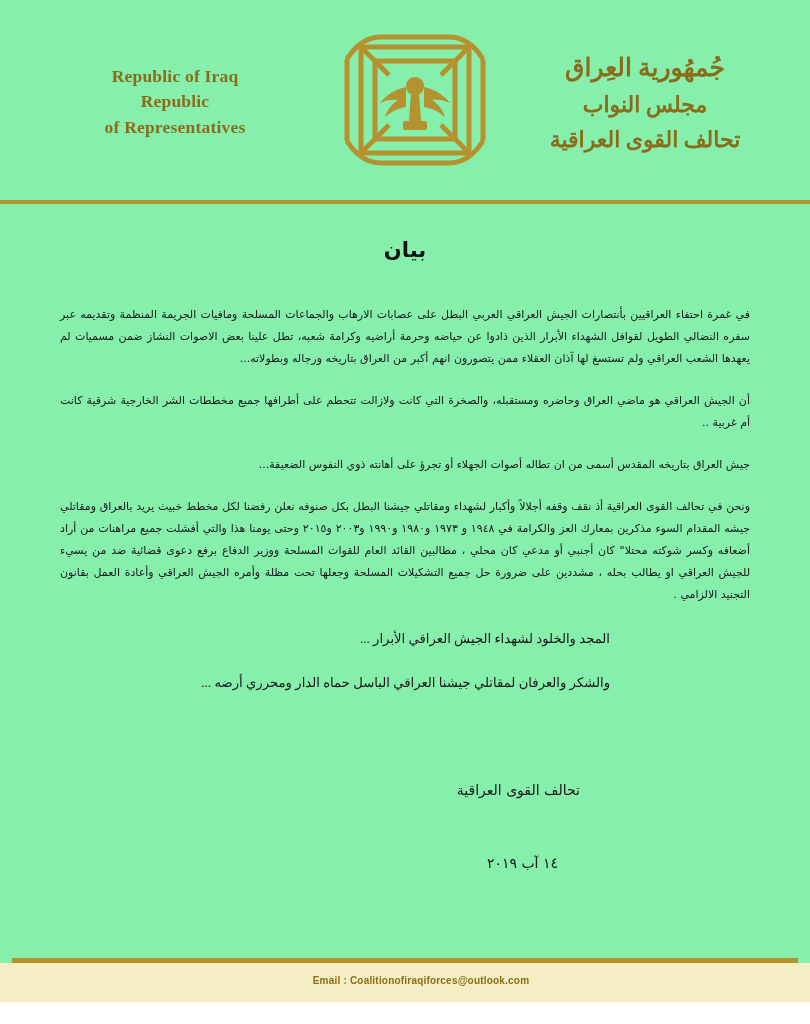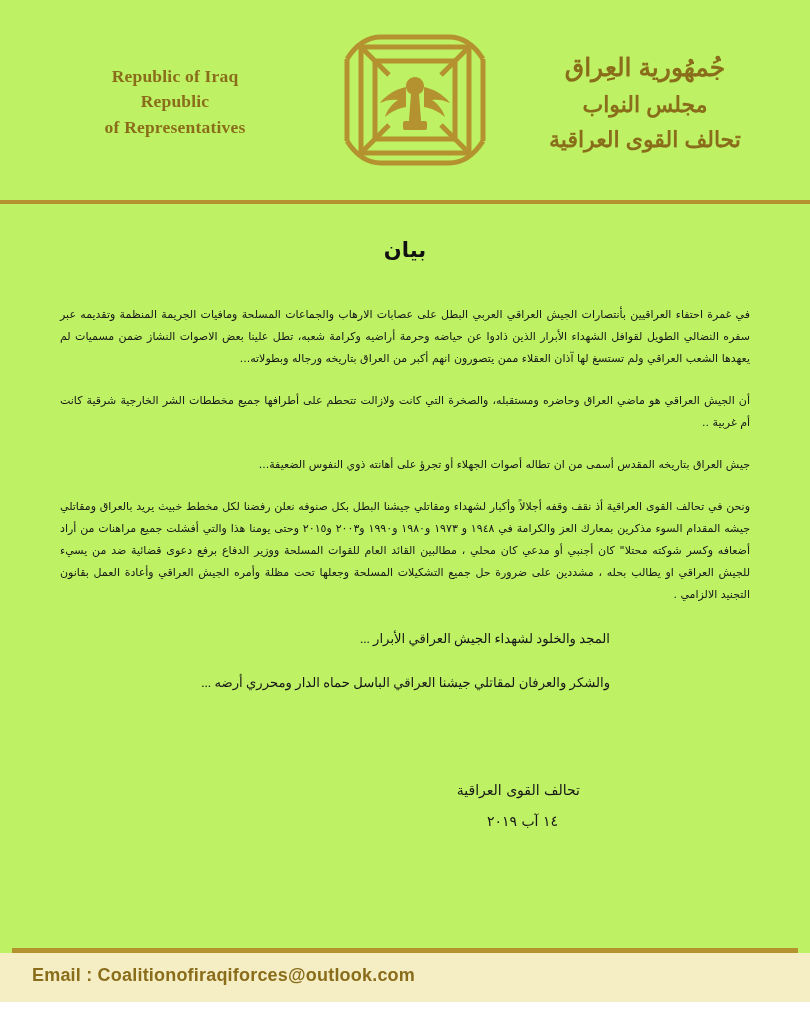--- a/index.html
+++ b/index.html
@@ -10,21 +10,21 @@
   body {
     width: 810px;
     height: 1024px;
     font-family: "Liberation Serif", serif;
     overflow: hidden;
   }
   .page {
     position: relative;
     width: 810px;
     height: 1024px;
-    background: #bef264;
+    background: #86efac;
     box-sizing: border-box;
     overflow: hidden;
   }
 
   
   .letterhead {
     position: relative;
     height: 200px;
     display: flex;
     align-items: center;
@@ -55,21 +55,21 @@
     width: 168px;
     height: 150px;
     position: relative;
   }
 
   .lh-right {
     width: 250px;
     text-align: center;
     color: #8a6d1b;
     direction: rtl;
-    font-family: Liberation Sans, sans-serif;
+    font-family: Liberation Serif, serif;
     margin-top: 6px;
   }
   .lh-right .ln1 {
     font-size: 25px;
     font-weight: bold;
     line-height: 1.5;
     letter-spacing: -1px;
   }
   .lh-right .ln2 {
     font-size: 22px;
@@ -123,46 +123,47 @@
   .sign-block {
     margin-top: 78px;
     padding-right: 170px;
     font-family: "DejaVu Sans", sans-serif;
     font-size: 14px;
     line-height: 2.2;
     color: #161616;
   }
   .sign-block .date {
     padding-right: 22px;
+    margin-top: 42px;
   }
 
   
   .footer {
     position: absolute;
     left: 0;
     right: 0;
     bottom: 0;
   }
   .rule-bottom {
     height: 5px;
     background: #b3922f;
     margin: 0 12px 0 12px;
   }
   .footer-bar {
     background: #f5eec4;
     padding: 12px 0 16px 0;
   }
   .footer-email {
     direction: ltr;
-    text-align: left;
+    text-align: center;
     padding-left: 32px;
     color: #8a6d1b;
     font-family: "Liberation Sans", sans-serif;
     font-weight: bold;
-    font-size: 18px;
+    font-size: 10px;
     letter-spacing: .2px;
   }
   .footer-strip {
     height: 22px;
     background: #ffffff;
   }
 </style>
 </head>
 <body>
 

